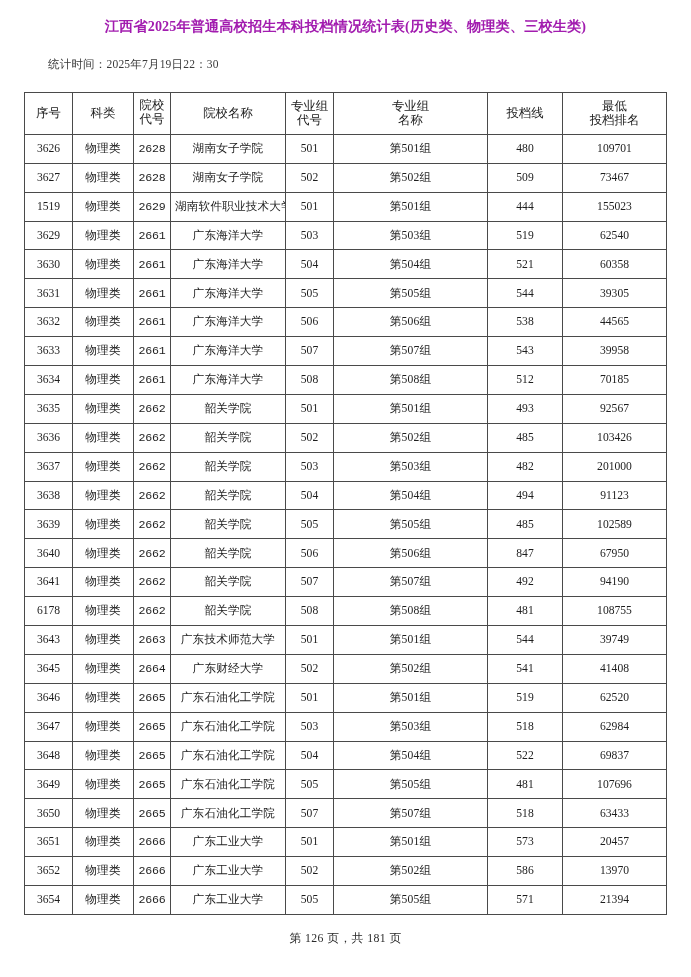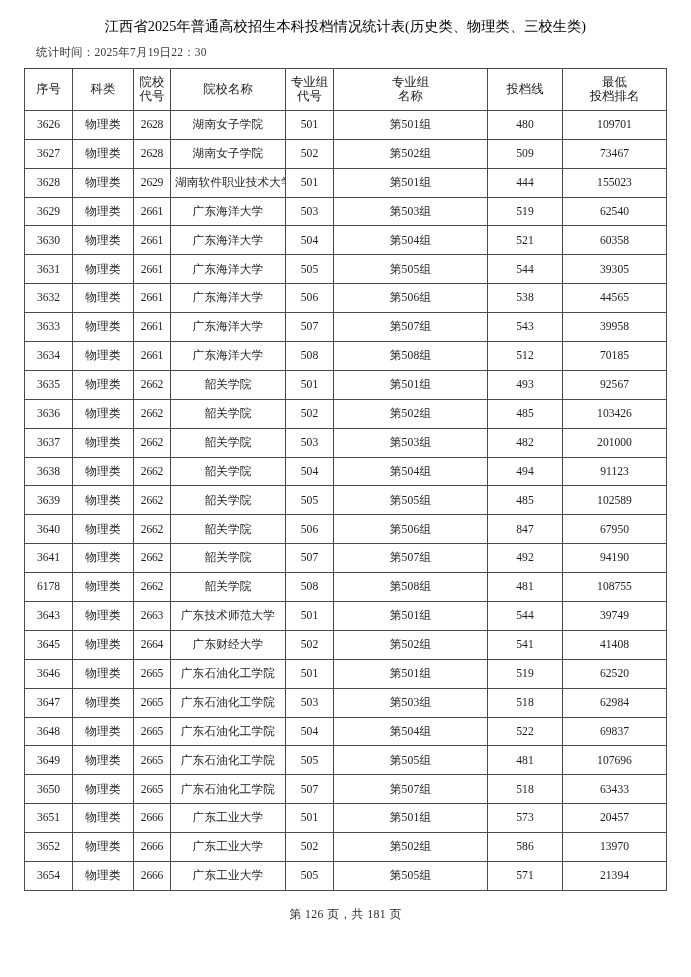--- a/index.html
+++ b/index.html
@@ -17,32 +17,32 @@
   }
   .page {
     width: 691px;
     height: 977px;
     position: relative;
     box-sizing: border-box;
   }
   .doc-title {
     text-align: center;
     font-size: 14.2px;
-    font-weight: normal;
+    font-weight: bold;
     letter-spacing: 0.1px;
-    color: #000000;
+    color: #a21caf;
     margin: 0;
     padding-top: 18px;
     line-height: 1.2;
     white-space: nowrap;
   }
   .doc-subtitle {
     font-size: 11.5px;
     color: #3a3a3a;
-    margin: 0;
+    margin: 12px;
     padding-left: 36px;
     padding-top: 11px;
     line-height: 1.2;
     letter-spacing: 0.2px;
   }
   .table-wrap {
     padding-left: 24px;
     padding-right: 16px;
     padding-top: 8px;
   }
@@ -75,21 +75,21 @@
     line-height: 1.15;
   }
   table.stat-table tbody td {
     height: 28.9px;
     text-align: center;
     color: #1d1d1d;
   }
   
   .c-seq      { width: 48px; }
   .c-cat      { width: 61px; }
-  .c-code     { width: 37px; }
+  .c-code     { width: 37px; font-family: Liberation Mono, monospace; }
   .c-school   { width: 115px; }
   .c-gcode    { width: 48px; }
   .c-gname    { width: 154px; }
   .c-score    { width: 75px; }
   .c-rank     { width: 104px; }
 
   td.cat  { color: #6a6a6a; letter-spacing: 0.3px; }
   td.code { letter-spacing: -0.2px; color: #1d1d1d; }
   td.school { text-align: left; color: #6e6e6e; padding-left: 4px; letter-spacing: 0.2px; }
   td.gname  { text-align: left; color: #5f5f5f; padding-left: 5px; letter-spacing: 0.2px; }
@@ -160,21 +160,21 @@
             <td class="c-seq">3627</td>
             <td class="c-cat cat">物理类</td>
             <td class="c-code code">2628</td>
             <td class="c-school school">湖南女子学院</td>
             <td class="c-gcode">502</td>
             <td class="c-gname gname">第502组</td>
             <td class="c-score">509</td>
             <td class="c-rank">73467</td>
           </tr>
           <tr>
-            <td class="c-seq">3628</td>
+            <td class="c-seq">1519</td>
             <td class="c-cat cat">物理类</td>
             <td class="c-code code">2629</td>
             <td class="c-school school">湖南软件职业技术大学</td>
             <td class="c-gcode">501</td>
             <td class="c-gname gname">第501组</td>
             <td class="c-score">444</td>
             <td class="c-rank">155023</td>
           </tr>
           <tr>
             <td class="c-seq">3629</td>

